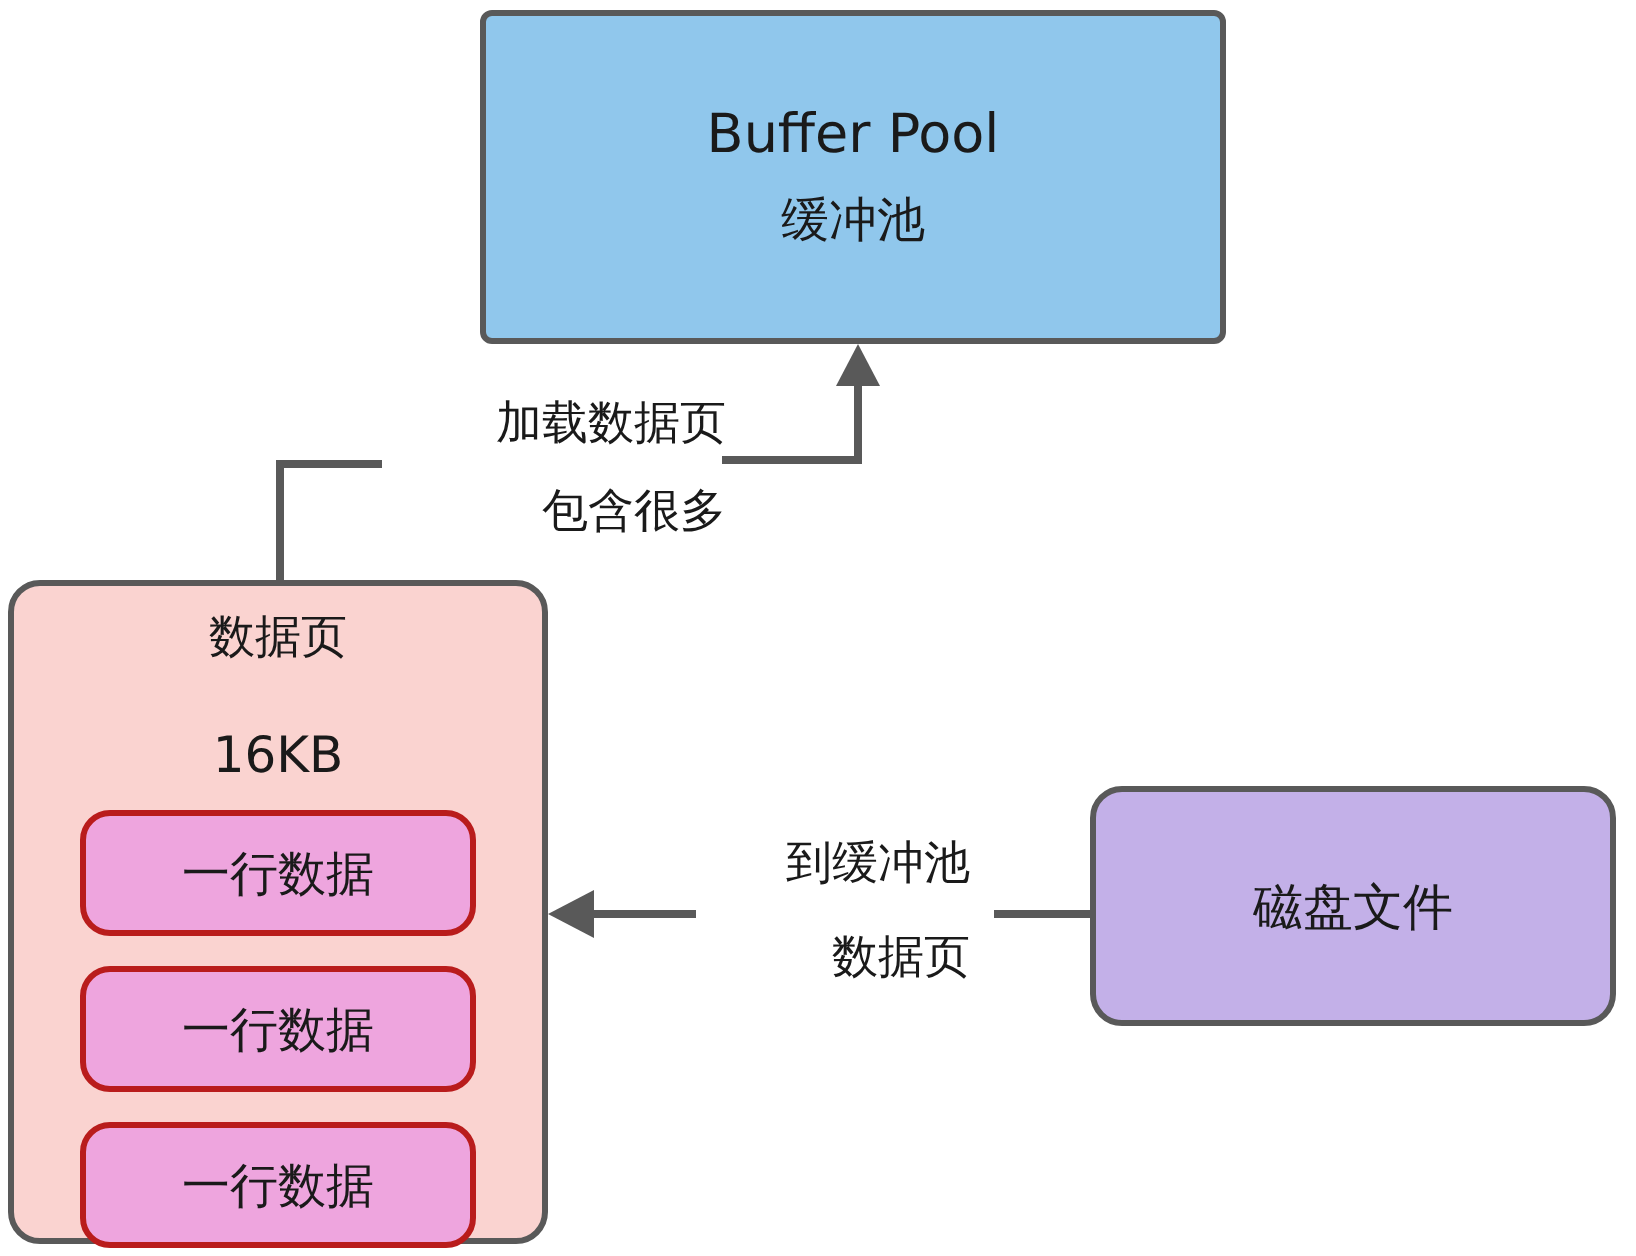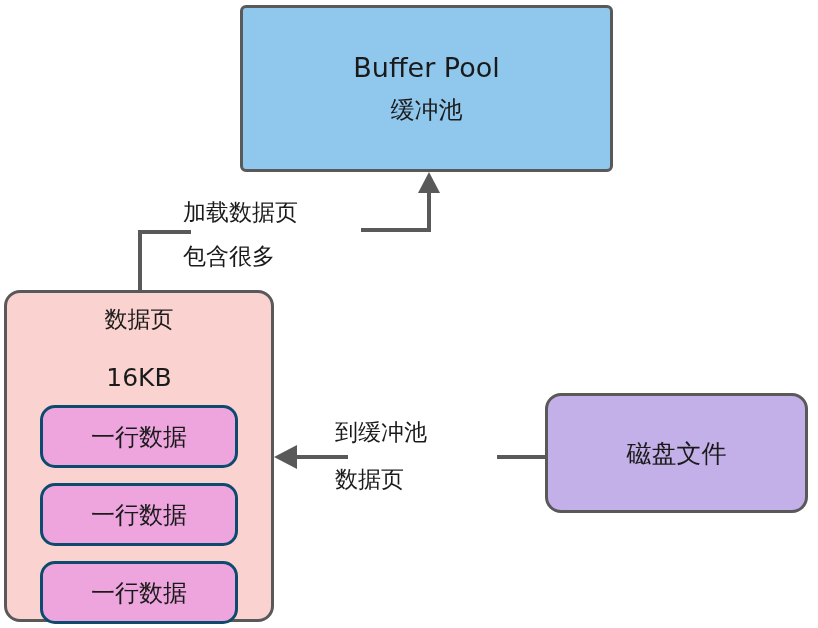--- a/index.html
+++ b/index.html
@@ -72,39 +72,39 @@
     display: flex;
     flex-direction: column;
     gap: 15px;
     align-items: center;
   }
   .row {
     box-sizing: border-box;
     width: 198px;
     height: 63px;
     background: #EEA5DE;
-    border: 3px solid #0c4a6e;
+    border: 3px solid #b91c1c;
     border-radius: 15px;
     display: flex;
     align-items: center;
     justify-content: center;
     font-size: 24px;
   }
   .disk-file {
     left: 545px;
     top: 393px;
     width: 263px;
     height: 120px;
     background: #C3B0E8;
     border-radius: 16px;
     font-size: 25px;
   }
   .arrow-label {
     position: absolute;
-    text-align: left;
+    text-align: right;
     font-size: 23px;
   }
   .load-label {
     left: 183px;
     top: 190px;
     width: 180px;
     line-height: 44px;
   }
   .contains-label {
     left: 335px;

